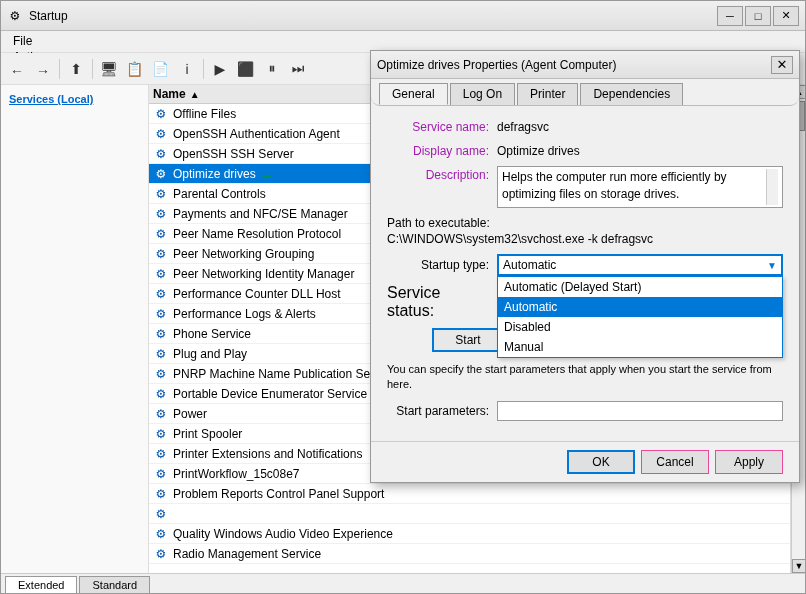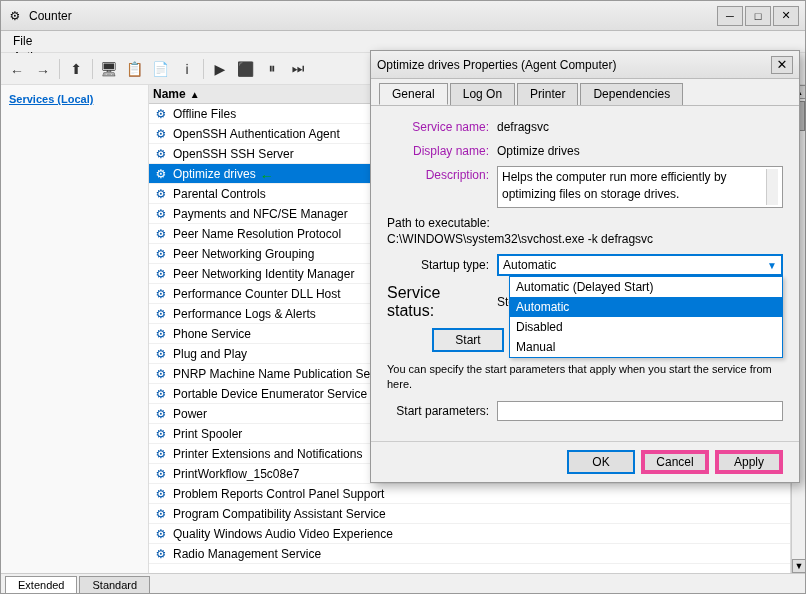--- a/index.html
+++ b/index.html
@@ -260,20 +260,21 @@
       justify-content: center;
       cursor: pointer;
       font-size: 13px;
     }
 
     .dialog-tabs {
       display: flex;
       background: #f0f0f0;
       border-bottom: 1px solid #bbb;
       padding: 4px 8px 0;
+      border-radius: 9px;
     }
 
     .dialog-tab {
       padding: 3px 12px;
       border: 1px solid #999;
       border-bottom: none;
       background: #e0e0e0;
       cursor: pointer;
       font-size: 12px;
       margin-right: 2px;
@@ -384,21 +385,21 @@
     }
 
     .dropdown-arrow {
       font-size: 10px;
       color: #0078d7;
     }
 
     .dropdown-list {
       position: absolute;
       top: 22px;
-      left: 12px;
+      left: 0;
       right: 0;
       background: white;
       border: 1px solid #0078d7;
       z-index: 100;
       box-shadow: 2px 2px 4px rgba(0,0,0,0.2);
     }
 
     .dropdown-option {
       padding: 2px 6px;
       font-size: 12px;
@@ -494,21 +495,21 @@
       display: flex;
       justify-content: flex-end;
       gap: 6px;
       padding: 8px 16px;
       border-top: 1px solid #ccc;
     }
 
     .footer-btn {
       width: 68px;
       height: 24px;
-      border: 4px solid #ec4899;
+      border: 1px solid #ec4899;
       background: #e0e0e0;
       cursor: pointer;
       font-size: 12px;
       display: flex;
       align-items: center;
       justify-content: center;
     }
 
     .footer-btn.ok-btn {
       border: 2px solid #0078d7;
@@ -547,21 +548,21 @@
       margin: 2px auto;
     }
   </style>
 </head>
 <body>
 
 <div class="main-window">
 
   <div class="title-bar">
     <div class="title-bar-icon">⚙</div>
-    <div class="title-bar-text">Counter</div>
+    <div class="title-bar-text">Startup</div>
     <div class="title-bar-controls">
       <div class="title-bar-btn">─</div>
       <div class="title-bar-btn">□</div>
       <div class="title-bar-btn">✕</div>
     </div>
   </div>
 
   <div class="menu-bar">
     <div class="menu-item">File</div>
     <div class="menu-item">Action</div>
@@ -674,21 +675,20 @@
       <div class="service-item">
         <span class="service-icon">⚙</span>
         <span class="service-name">PrintWorkflow_15c08e7</span>
       </div>
       <div class="service-item">
         <span class="service-icon">⚙</span>
         <span class="service-name">Problem Reports Control Panel Support</span>
       </div>
       <div class="service-item">
         <span class="service-icon">⚙</span>
-        <span class="service-name">Program Compatibility Assistant Service</span>
       </div>
       <div class="service-item">
         <span class="service-icon">⚙</span>
         <span class="service-name">Quality Windows Audio Video Experience</span>
       </div>
       <div class="service-item">
         <span class="service-icon">⚙</span>
         <span class="service-name">Radio Management Service</span>
       </div>
     </div>

